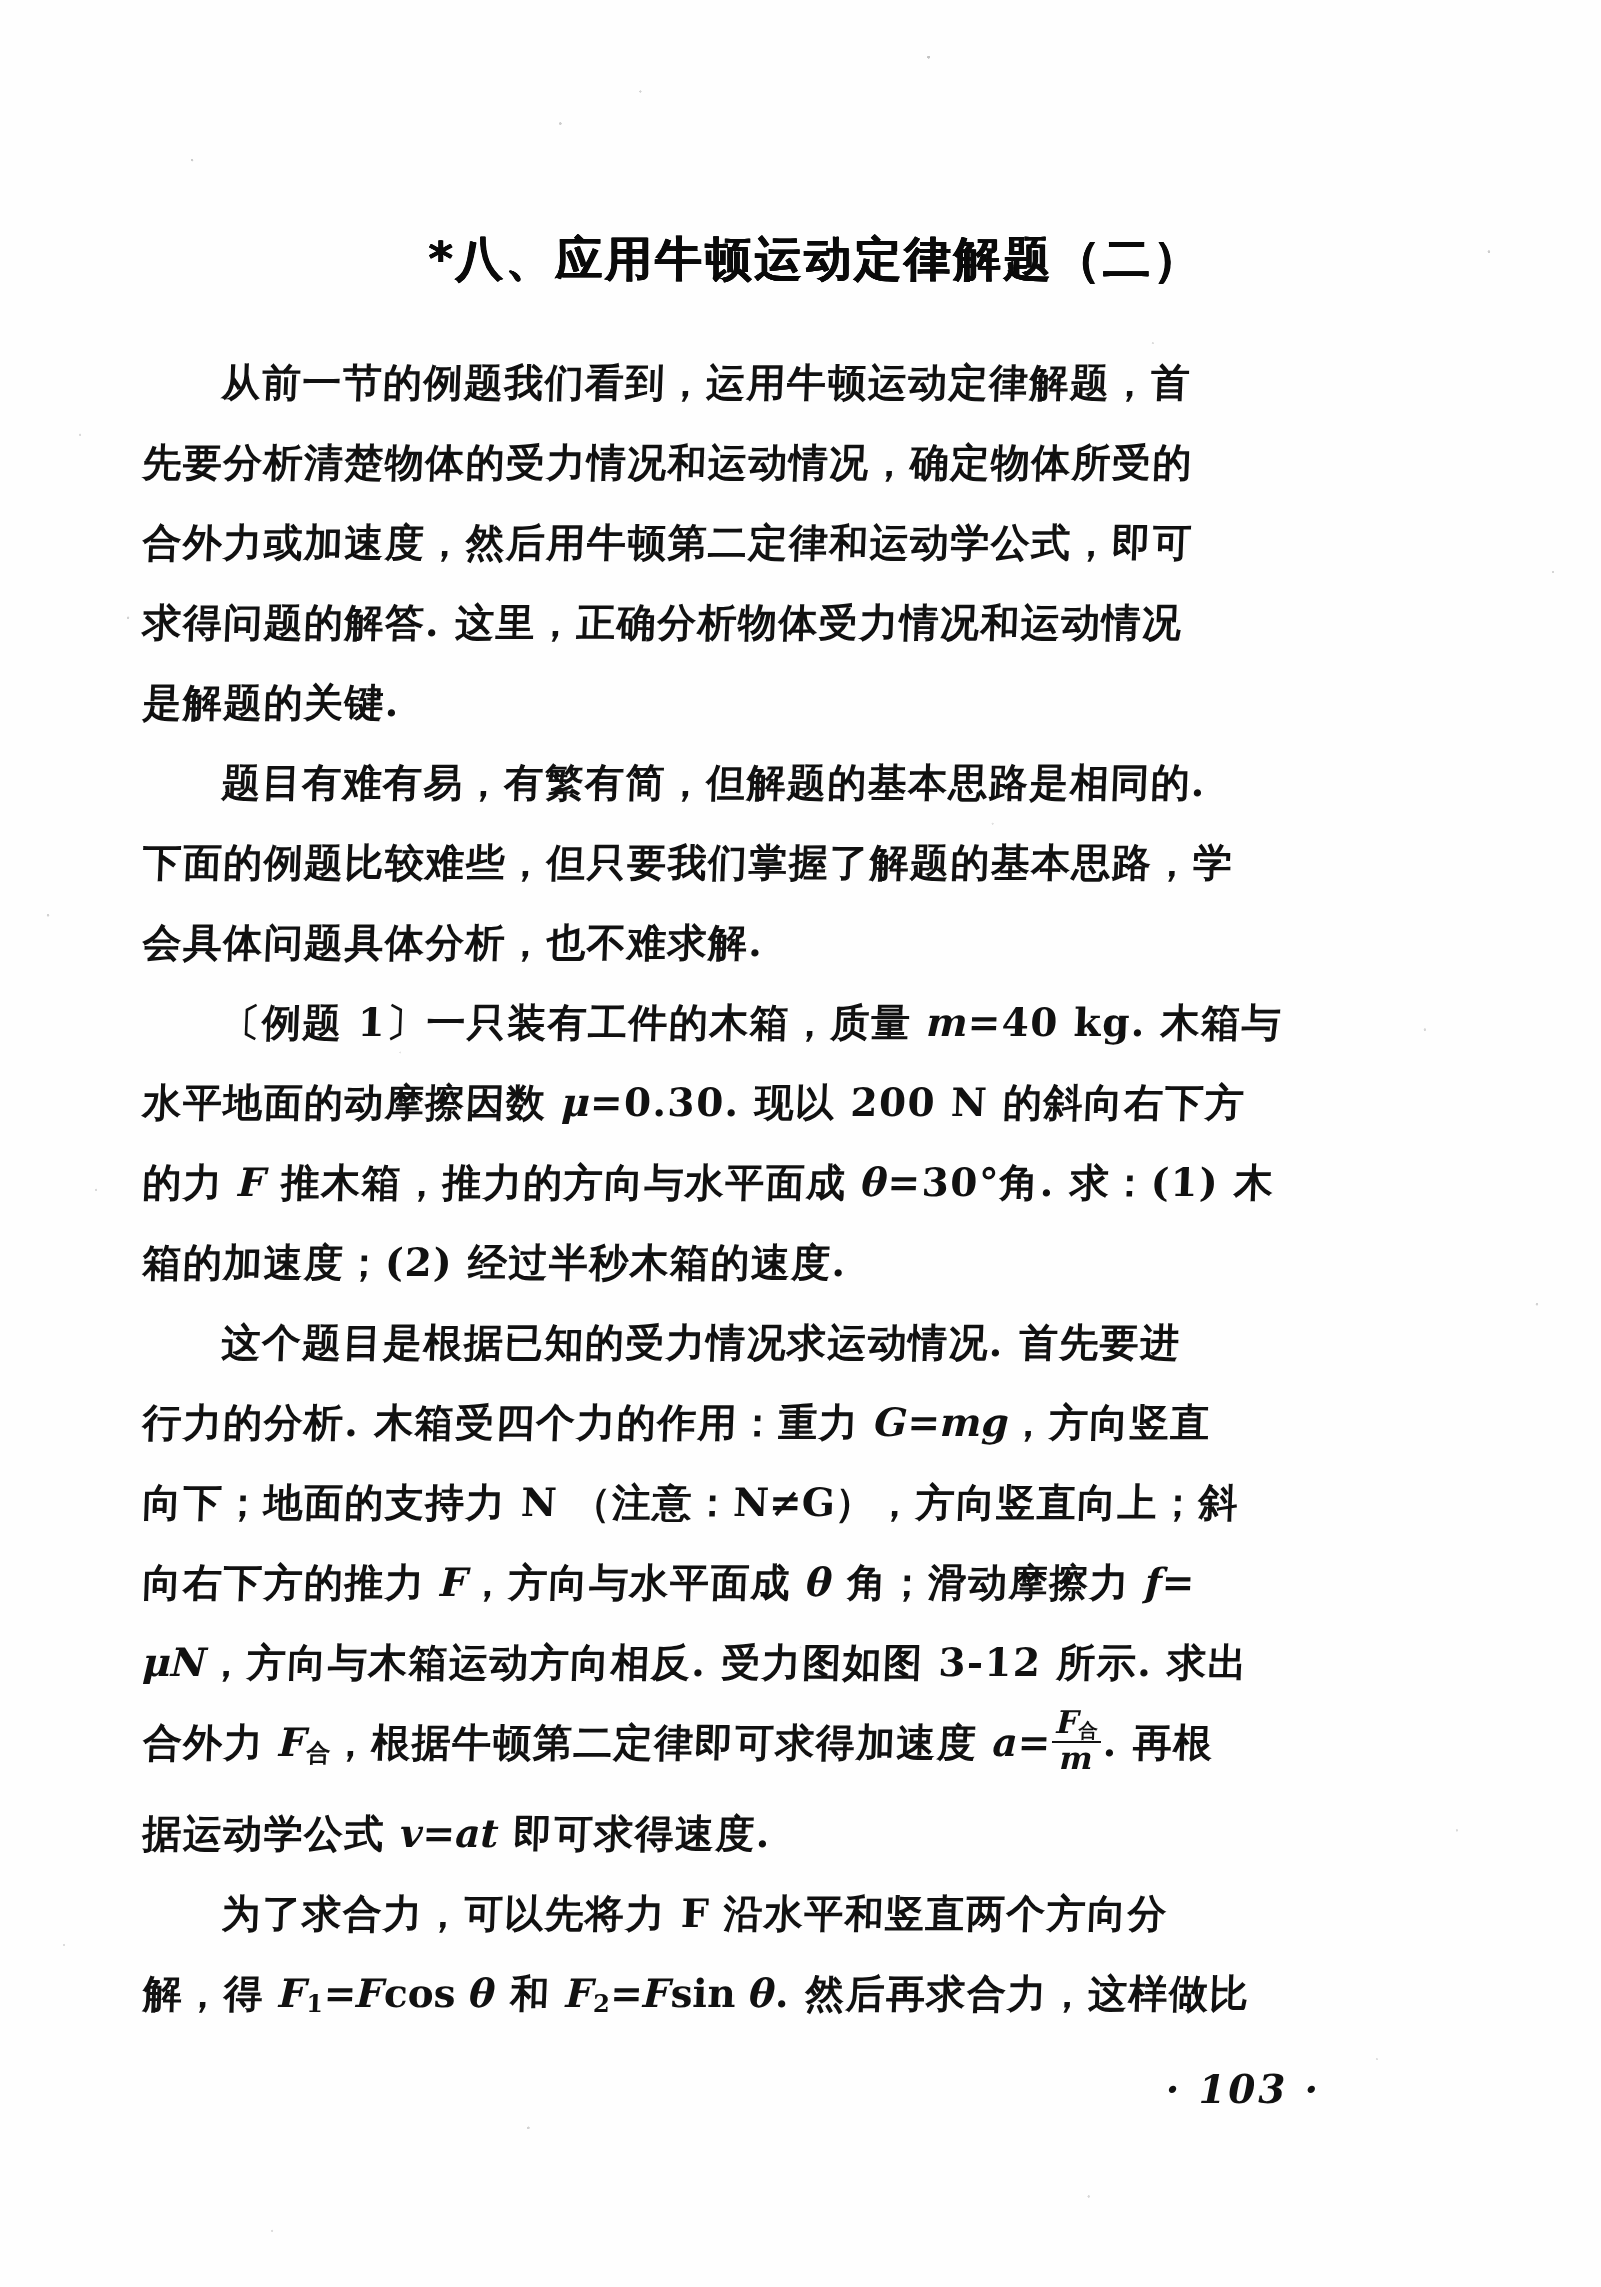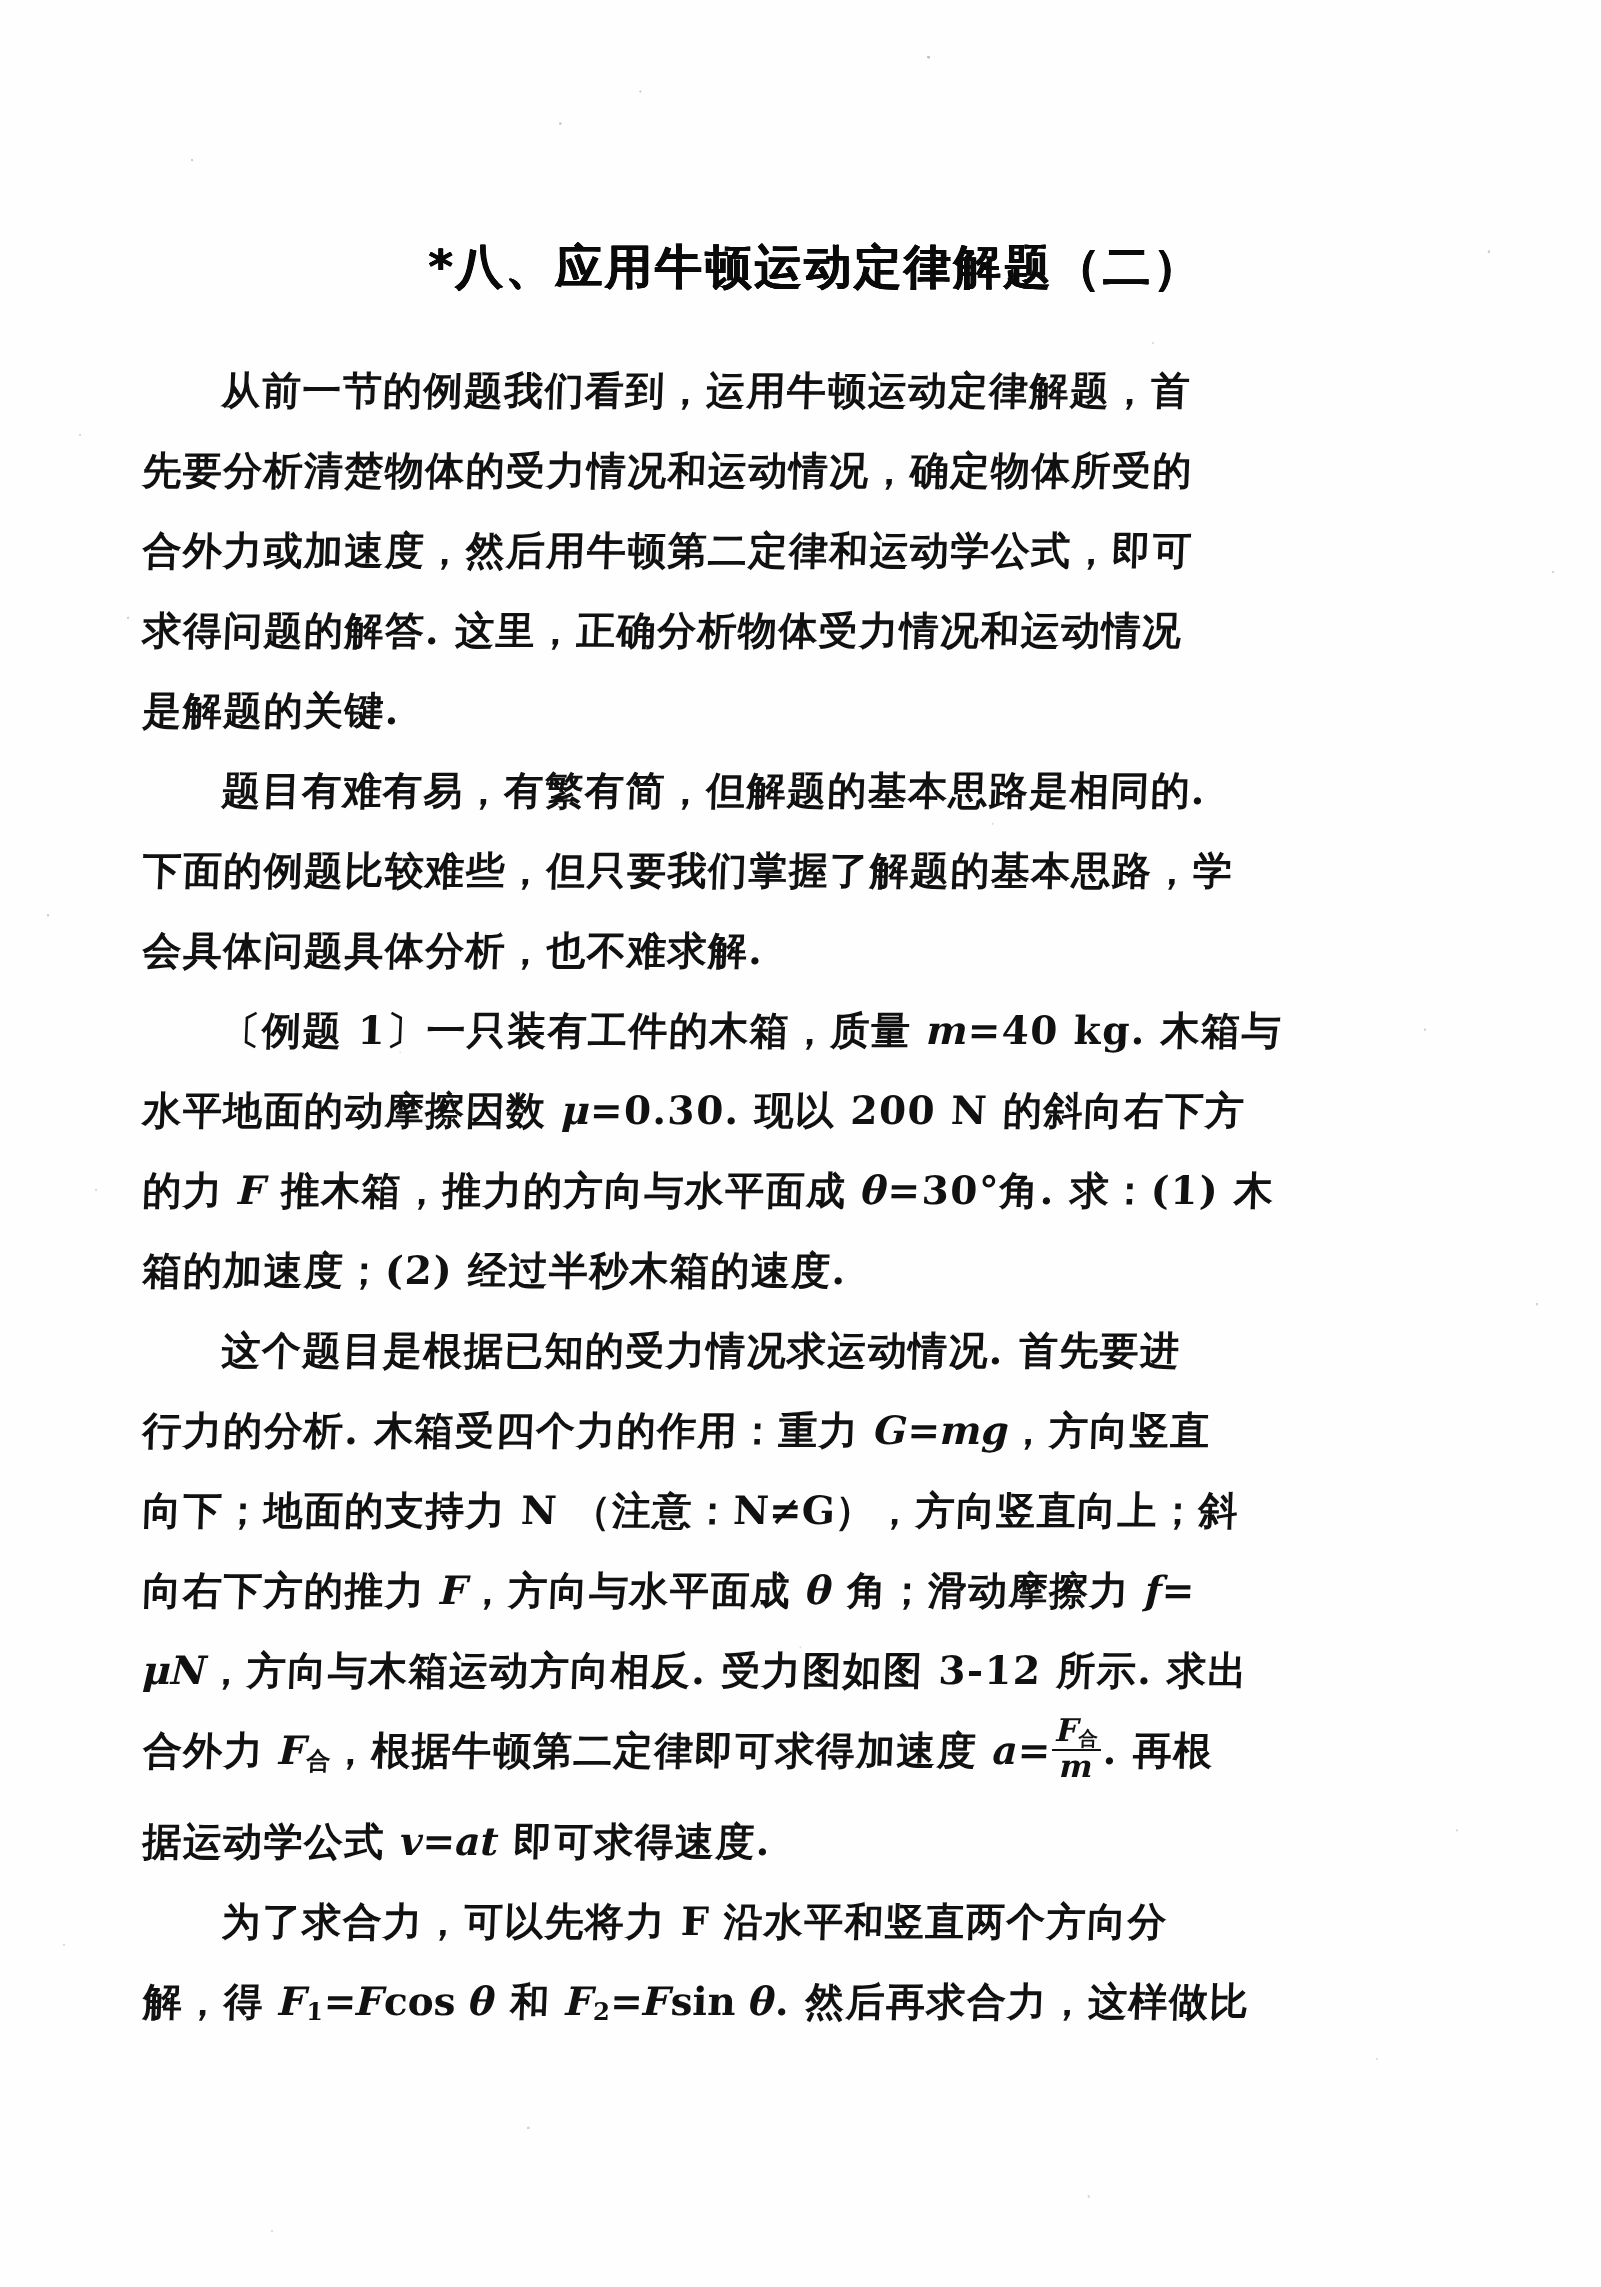--- a/index.html
+++ b/index.html
@@ -49,21 +49,21 @@
   }
   #content {
     position: absolute;
     left: 141px;
     top: 0;
     width: 1349px;
   }
 
   
   .doc-title {
-    margin: 8px;
+    margin: 0;
     padding-top: 228px;
     text-align: center;
     font-family: "DejaVu Sans", "Liberation Sans", sans-serif;
     font-weight: 700;
     font-size: 47px;
     letter-spacing: 2.8px;
     color: #0a0a0a;
     text-shadow: 0.6px 0 0 #0a0a0a, -0.4px 0 0 #0a0a0a, 0 0.4px 0 #0a0a0a;
   }
 
@@ -185,16 +185,17 @@
 
       <span class="line"><span>据运动学公式 </span><span class="mi">v</span><span class="mr">=</span><span class="mi">at</span><span> 即可求得速度.</span></span>
     </div>
 
     <div class="para">
       <span class="line indent"><span>为了求合力，可以先将力 </span><span class="mr">F</span><span> 沿水平和竖直两个方向分</span></span>
 
       <span class="line"><span>解，得 </span><span class="mi">F</span><span class="sub mr">1</span><span class="mr">=</span><span class="mi">F</span><span class="mr">cos </span><span class="mi">θ</span><span> 和 </span><span class="mi">F</span><span class="sub mr">2</span><span class="mr">=</span><span class="mi">F</span><span class="mr">sin </span><span class="mi">θ</span><span>. 然后再求合力，这样做比</span></span>
     </div>
 
+    <div class="page-number">· 103 ·</div>
 
   </div>
 </div>
 
 
 </body></html>

